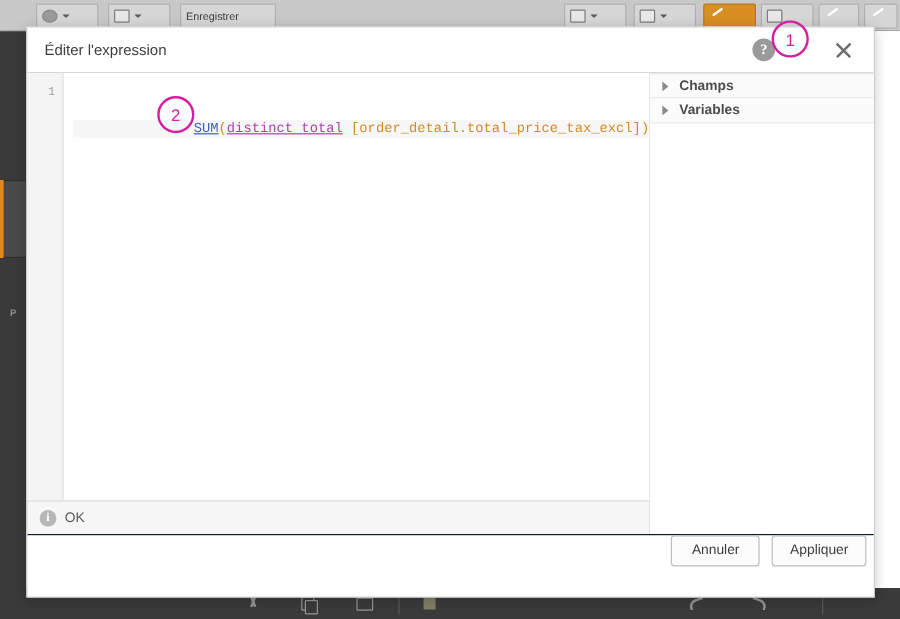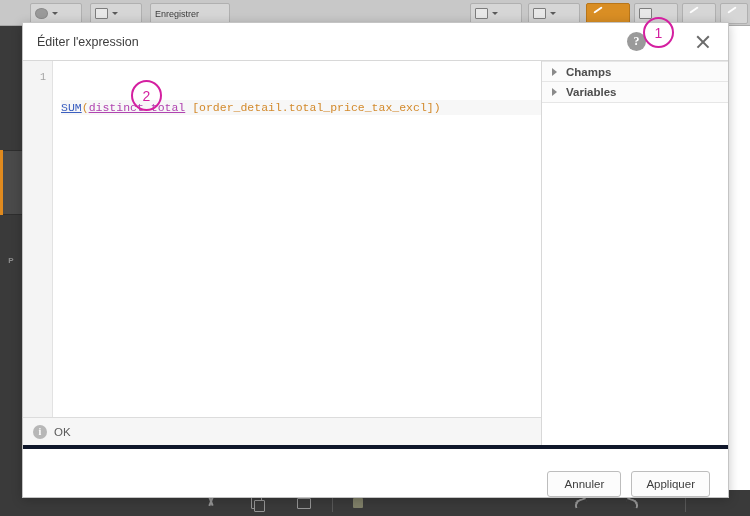--- a/index.html
+++ b/index.html
@@ -198,21 +198,21 @@
   .code-lines {
     flex: 1 1 auto; min-width: 0;
     padding: 9px 0 0 8px;
     font-family: "Liberation Mono", monospace;
     font-size: 11.5px;
     line-height: 15px;
     white-space: pre;
     overflow: hidden;
     cursor: text;
   }
-  .code-lines .first-line { background: #f7f7f7; display: block; }
+  .code-lines .first-line { background: #f7f7f7; display: block; text-align: right; }
   .tok-fn   { color: #3b5fc0; text-decoration: underline; }
   .tok-kw   { color: #b043b0; text-decoration: underline; }
   .tok-punc { color: #d38a2c; }
   .tok-field{ color: #d38a2c; }
 
   .status-bar {
     height: 28px; flex: 0 0 auto;
     background: #f6f6f6;
     border-top: 1px solid #dcdcdc;
     display: flex; align-items: center;
@@ -248,24 +248,24 @@
     width: 0; height: 0; flex: 0 0 auto;
     border-top: 4px solid transparent;
     border-bottom: 4px solid transparent;
     border-left: 5px solid #8a8a8a;
   }
   .panel-label { font-size: 11.5px; color: #4d4d4d; }
   .panel-filler { flex: 1 1 auto; background: #ffffff; }
 
   .dlg-footer {
     height: 52px; flex: 0 0 auto;
-    border-top: 4px solid #0f172a;
-    background: #ffffff;
-    display: flex; align-items: flex-end; justify-content: flex-end;
-    gap: 10px; padding-right: 18px;
+    border-top: 1px solid #0f172a;
+    background: #ffffff;
+    display: flex; align-items: flex-start; justify-content: flex-end;
+    gap: 10px; padding-right: 6px;
   }
   .footer-btn {
     min-width: 74px; height: 26px;
     padding: 0 14px;
     background: #fcfcfc;
     border: 1px solid #bdbdbd;
     border-radius: 3px;
     font-size: 11.5px; color: #3d3d3d;
     font-family: "Liberation Sans", sans-serif;
     cursor: pointer;

